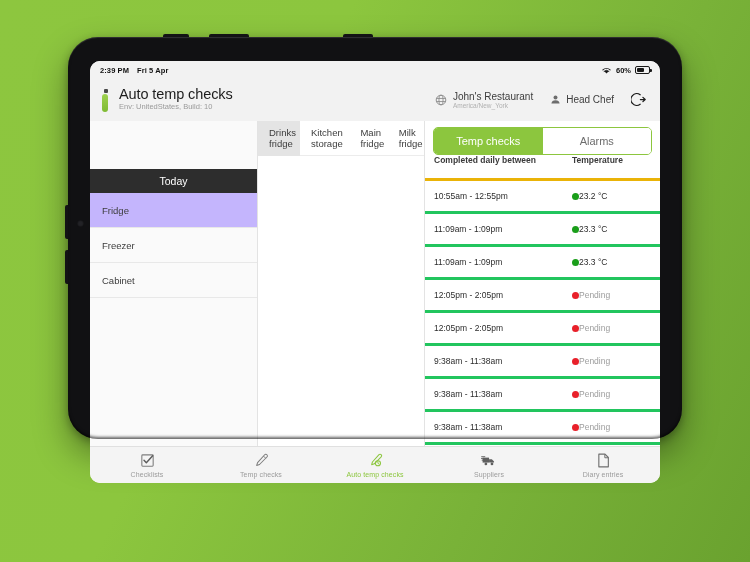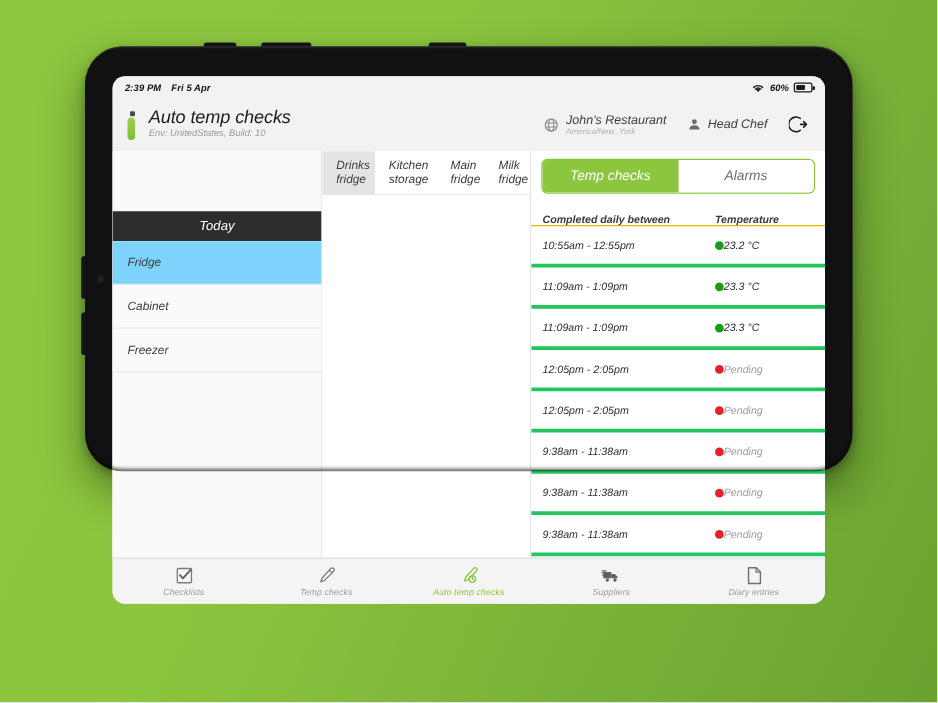--- a/index.html
+++ b/index.html
@@ -18,25 +18,24 @@
     background: linear-gradient(115deg, #8dc63f 0%, #8cc63e 35%, #79b238 70%, #6aa22f 100%);
     overflow: hidden;
   }
 
   
   #device {
     position: absolute;
     left: 68px;
     top: 37px;
     width: 614px;
-    height: 340px;
+    height: 402px;
     background: #111113;
     border-radius: 30px;
     box-shadow: 0 16px 34px rgba(0,0,0,.38), 0 3px 8px rgba(0,0,0,.3);
-    font-style: italic;
   }
   #device::after { 
     content: "";
     position: absolute;
     inset: 0;
     border-radius: 30px;
     box-shadow: inset 0 1px 1px rgba(255,255,255,.14), inset 0 -2px 3px rgba(0,0,0,.6);
     pointer-events: none;
   }
 
@@ -149,21 +148,21 @@
     height: 24px; background: #2d2d2d; color: #ffffff;
     display: flex; align-items: center; justify-content: center;
     font-size: 10.5px; flex: 0 0 auto; margin-top: 48px;
   }
   .glist { flex: 1 1 auto; background: #fafafa; }
   .grow {
     height: 35px; display: flex; align-items: center;
     padding-left: 12px; font-size: 9.5px; color: #3c3c3c;
     border-bottom: 1px solid #e8e8e8; background: #fafafa;
   }
-  .grow.sel { background: #7dd3fc; }
+  .grow.sel { background: #c4b5fd; }
 
   
   .col-units { width: 167px; flex: 0 0 167px; border-right: 1px solid #e3e3e3; display: flex; flex-direction: row; background: #fff; }
   .urow {
     height: 35px; display: flex; align-items: center;
     padding-left: 11px; font-size: 9.5px; color: #3c3c3c;
     border-bottom: 1px solid #ececec; background: #fff;
   }
   .urow.sel { background: #e4e4e4; border-bottom-color: #e4e4e4; }
   .ufill { flex: 1 1 auto; background: #fff; }
@@ -176,23 +175,23 @@
     flex: 0 0 auto;
   }
   .tab {
     flex: 1 1 50%; height: 26px;
     display: flex; align-items: center; justify-content: center;
     font-size: 11px; color: #6d6d6d; background: #fff;
   }
   .tab.active { background: #8cc63e; color: #fff; }
 
   .thead {
-    display: flex; align-items: flex-end; height: 26px;
+    display: flex; align-items: flex-start; height: 26px;
     padding: 0 0 0 9px; flex: 0 0 auto;
-    border-bottom: 1px solid #eab308;
+    border-bottom: 3px solid #eab308;
   }
   .th { font-size: 8.5px; font-weight: bold; color: #3a3a3a; }
   .th.time { flex: 1 1 auto; }
   .th.temp { width: 88px; flex: 0 0 88px; }
 
   .tbody { flex: 1 1 auto; overflow: hidden; }
   .trow {
     display: flex; align-items: center; height: 33px;
     padding-left: 9px; border-bottom: 3px solid #22c55e;
   }
@@ -301,24 +300,24 @@
 
       <div class="content">
 
         <div class="col-groups">
           <div class="col-head">Today</div>
           <div class="glist">
             <div class="grow sel">
               <span>Fridge</span>
             </div>
             <div class="grow">
+              <span>Freezer</span>
+            </div>
+            <div class="grow">
               <span>Cabinet</span>
-            </div>
-            <div class="grow">
-              <span>Freezer</span>
             </div>
           </div>
         </div>
 
         <div class="col-units">
           <div class="urow sel">
             <span>Drinks fridge</span>
           </div>
           <div class="urow">
             <span>Kitchen storage</span>

